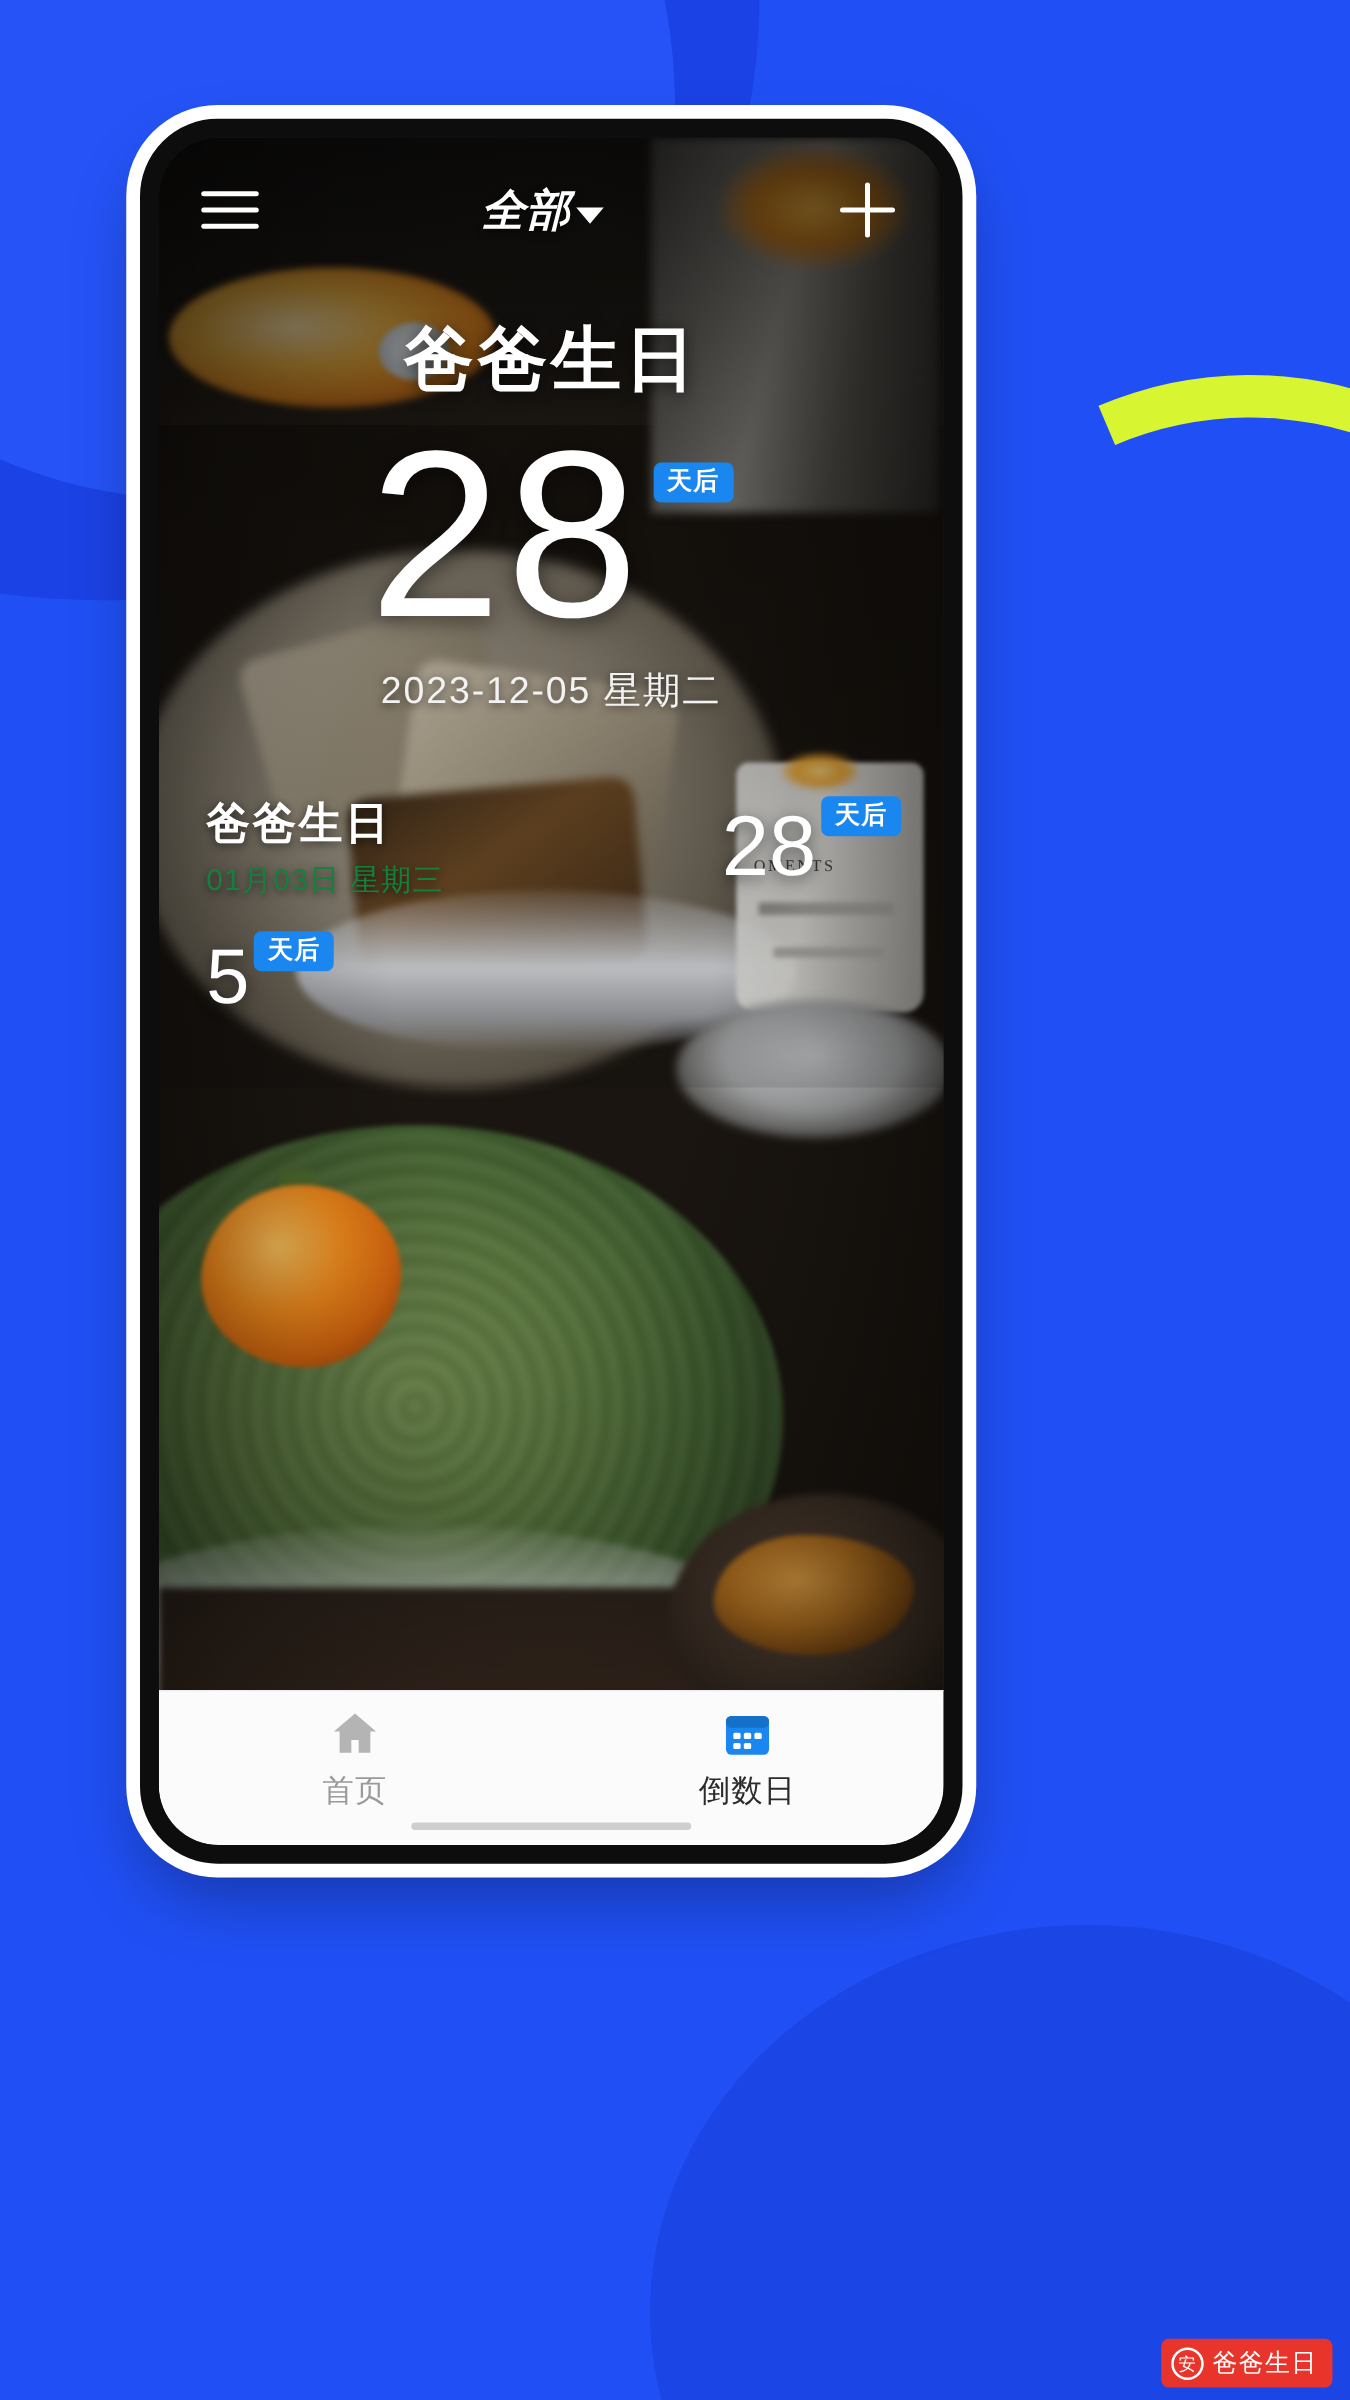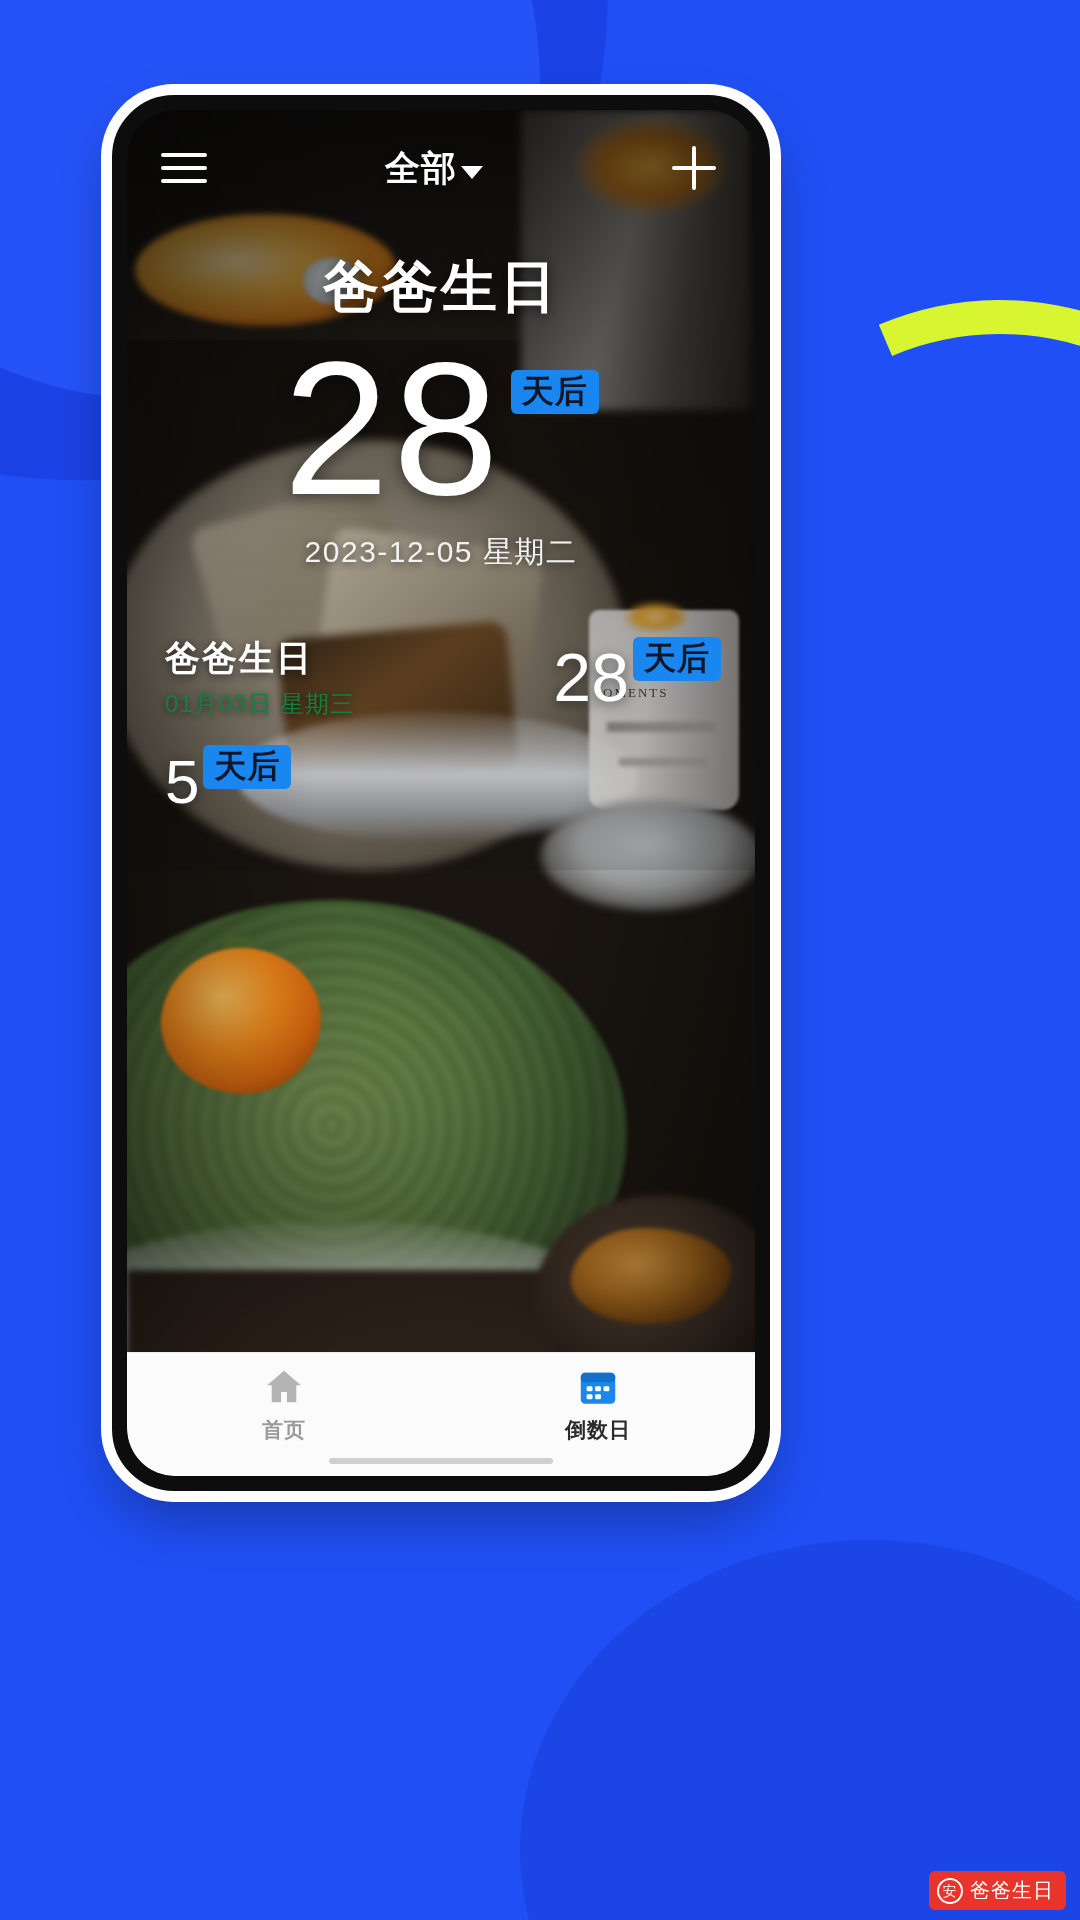--- a/index.html
+++ b/index.html
@@ -215,20 +215,21 @@
   .topbar {
     position:relative; z-index:5;
     height:116px; flex:0 0 auto;
     display:flex; align-items:center; padding:0 34px;
   }
   .hamburger { width:46px; height:40px; display:flex; flex-direction:column; justify-content:center; gap:9px; cursor:pointer; }
   .hamburger i { display:block; height:4px; border-radius:2px; background:#fff; }
   .topbar-center {
     flex:1 1 auto; display:flex; align-items:center; justify-content:center; gap:4px;
     margin-left:-6px;
+    font-style:italic;
   }
   .topbar-title {
     color:#fff; font-size:35px; font-weight:bold;
     text-shadow:0 2px 6px rgba(0,0,0,.55);
     letter-spacing:1px;
   }
   .caret-down {
     width:0; height:0; border-left:11px solid transparent; border-right:11px solid transparent;
     border-top:13px solid #fff; margin-top:8px; cursor:pointer;
   }
@@ -254,22 +255,22 @@
   .hero-count-row {
     position:relative; display:flex; align-items:flex-start; margin-top:6px;
   }
   .hero-number {
     color:#fff; font-size:190px; line-height:1.02; font-weight:300;
     letter-spacing:4px;
     text-shadow:0 4px 18px rgba(0,0,0,.5);
     font-family:"Liberation Sans",sans-serif;
   }
   .badge {
-    background:#1a86f0; color:#0f172a;
-    font-size:32px; font-weight:bold;
+    background:#1a86f0; color:#ffffff;
+    font-size:20px; font-weight:bold;
     padding:5px 11px 7px; border-radius:6px;
     letter-spacing:1px; line-height:1;
     white-space:nowrap;
   }
   .hero-badge { margin-top:38px; margin-left:8px; }
   .hero-date {
     color:#f2f2f2; font-size:30px; margin-top:6px; letter-spacing:1.5px;
     text-shadow:0 2px 8px rgba(0,0,0,.6);
     font-family:"Liberation Sans",sans-serif;
   }
@@ -304,21 +305,21 @@
     position:relative; z-index:6;
     flex:0 0 auto; height:124px;
     background:#fbfbfb;
     display:flex; align-items:flex-start; padding-top:12px;
     border-top:1px solid #ececec;
   }
   .nav-item {
     flex:1 1 0; display:flex; flex-direction:column; align-items:center; gap:7px;
     cursor:pointer;
   }
-  .nav-label { font-size:21px; color:#9a9a9a; letter-spacing:1px;font-weight:bold; }
+  .nav-label { font-size:25px; color:#9a9a9a; letter-spacing:1px; }
   .nav-item.active .nav-label { color:#2b2b2b; }
   .nav-ico { width:44px; height:44px; display:block; }
   .home-bar {
     position:absolute; left:50%; transform:translateX(-50%);
     bottom:12px; width:224px; height:6px; border-radius:3px; background:#cfcfcf;
   }
 
   
   .watermark {
     position:absolute; right:14px; bottom:10px;

